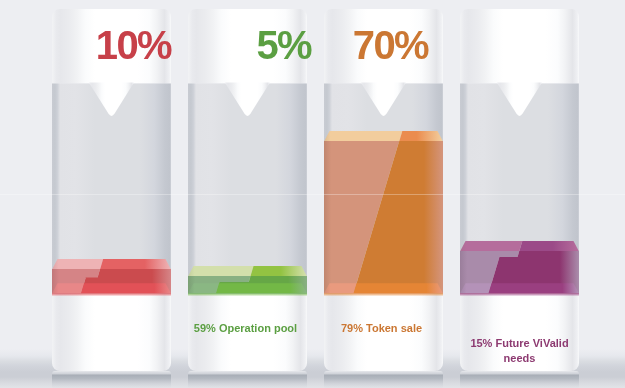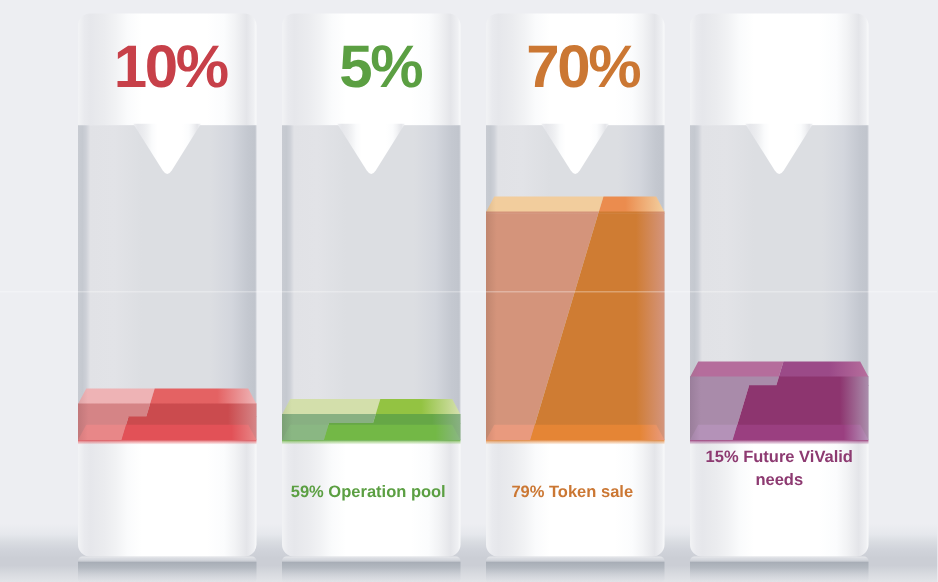--- a/index.html
+++ b/index.html
@@ -7,21 +7,21 @@
        font-family:"Liberation Sans",sans-serif;}
   .stage{position:relative;width:625px;height:388px;overflow:hidden;
     background:linear-gradient(180deg,
       #edeef2 0px, #edeef2 193px, #edeef2 196px, #edeef2 349px,
       #e6e8ed 356px, #dadde2 361px, #d1d4db 366px, #cbced5 372px,
       #cbced5 377px, #d9dbe0 383px, #e2e4e8 388px);
   }
   .horizon{position:absolute;left:0;right:0;top:194px;height:1px;
     background:rgba(255,255,255,0.30);}
   svg.tubes{position:absolute;left:0;top:0;display:block;}
-  .pct{position:absolute;width:119px;text-align:center;font-weight:bold;
+  .pct{position:absolute;width:119px;text-align:right;font-weight:bold;
        font-size:40px;line-height:40px;letter-spacing:-1.6px;text-indent:4px;}
   .lbl{position:absolute;width:119px;text-align:center;font-weight:bold;
        font-size:11px;line-height:15px;}
 </style>
 </head>
 <body>
 
 <div class="stage">
   <svg class="tubes" width="625" height="388">
       <defs>
@@ -275,17 +275,17 @@
         <path d="M 499.45 256.90000000000003 L 579 256.90000000000003 L 579 293.4 L 488.5 293.4 Z" fill="url(#bd3)"></path>
         <path d="M 465.5 283.2 L 491.56 283.2 L 488.5 293.4 L 460 293.4 Z" fill="url(#nl3)"></path>
         <path d="M 491.56 283.2 L 573.5 283.2 L 579 293.4 L 488.5 293.4 Z" fill="url(#nd3)"></path>
         <path d="M 460 293.4 L 579 293.4 L 579 363 A 8 8 0 0 1 571 371 L 468 371 A 8 8 0 0 1 460 363 Z" fill="url(#capH)"></path>
         <rect x="460" y="293.4" width="119" height="3" fill="url(#fade3)"></rect>
       </g>
     </svg>
   <div class="horizon"></div>
   <div class="pct" style="left:52px;top:25px;color:#c74049">10%</div>
   <div class="pct" style="left:192px;top:25px;color:#5b9f42">5%</div>
-  <div class="pct" style="left:327px;top:25px;color:#cb7733">70%</div>
+  <div class="pct" style="left:309px;top:25px;color:#cb7733">70%</div>
   <div class="lbl" style="left:186px;top:321px;color:#5b9f42">59% Operation pool</div>
   <div class="lbl" style="left:322px;top:321px;color:#cb7733">79% Token sale</div>
-  <div class="lbl" style="left:460px;top:298px;color:#8d3a71">15% Future ViValid needs</div>
+  <div class="lbl" style="left:460px;top:336px;color:#8d3a71">15% Future ViValid needs</div>
 </div>
 
 </body></html>

